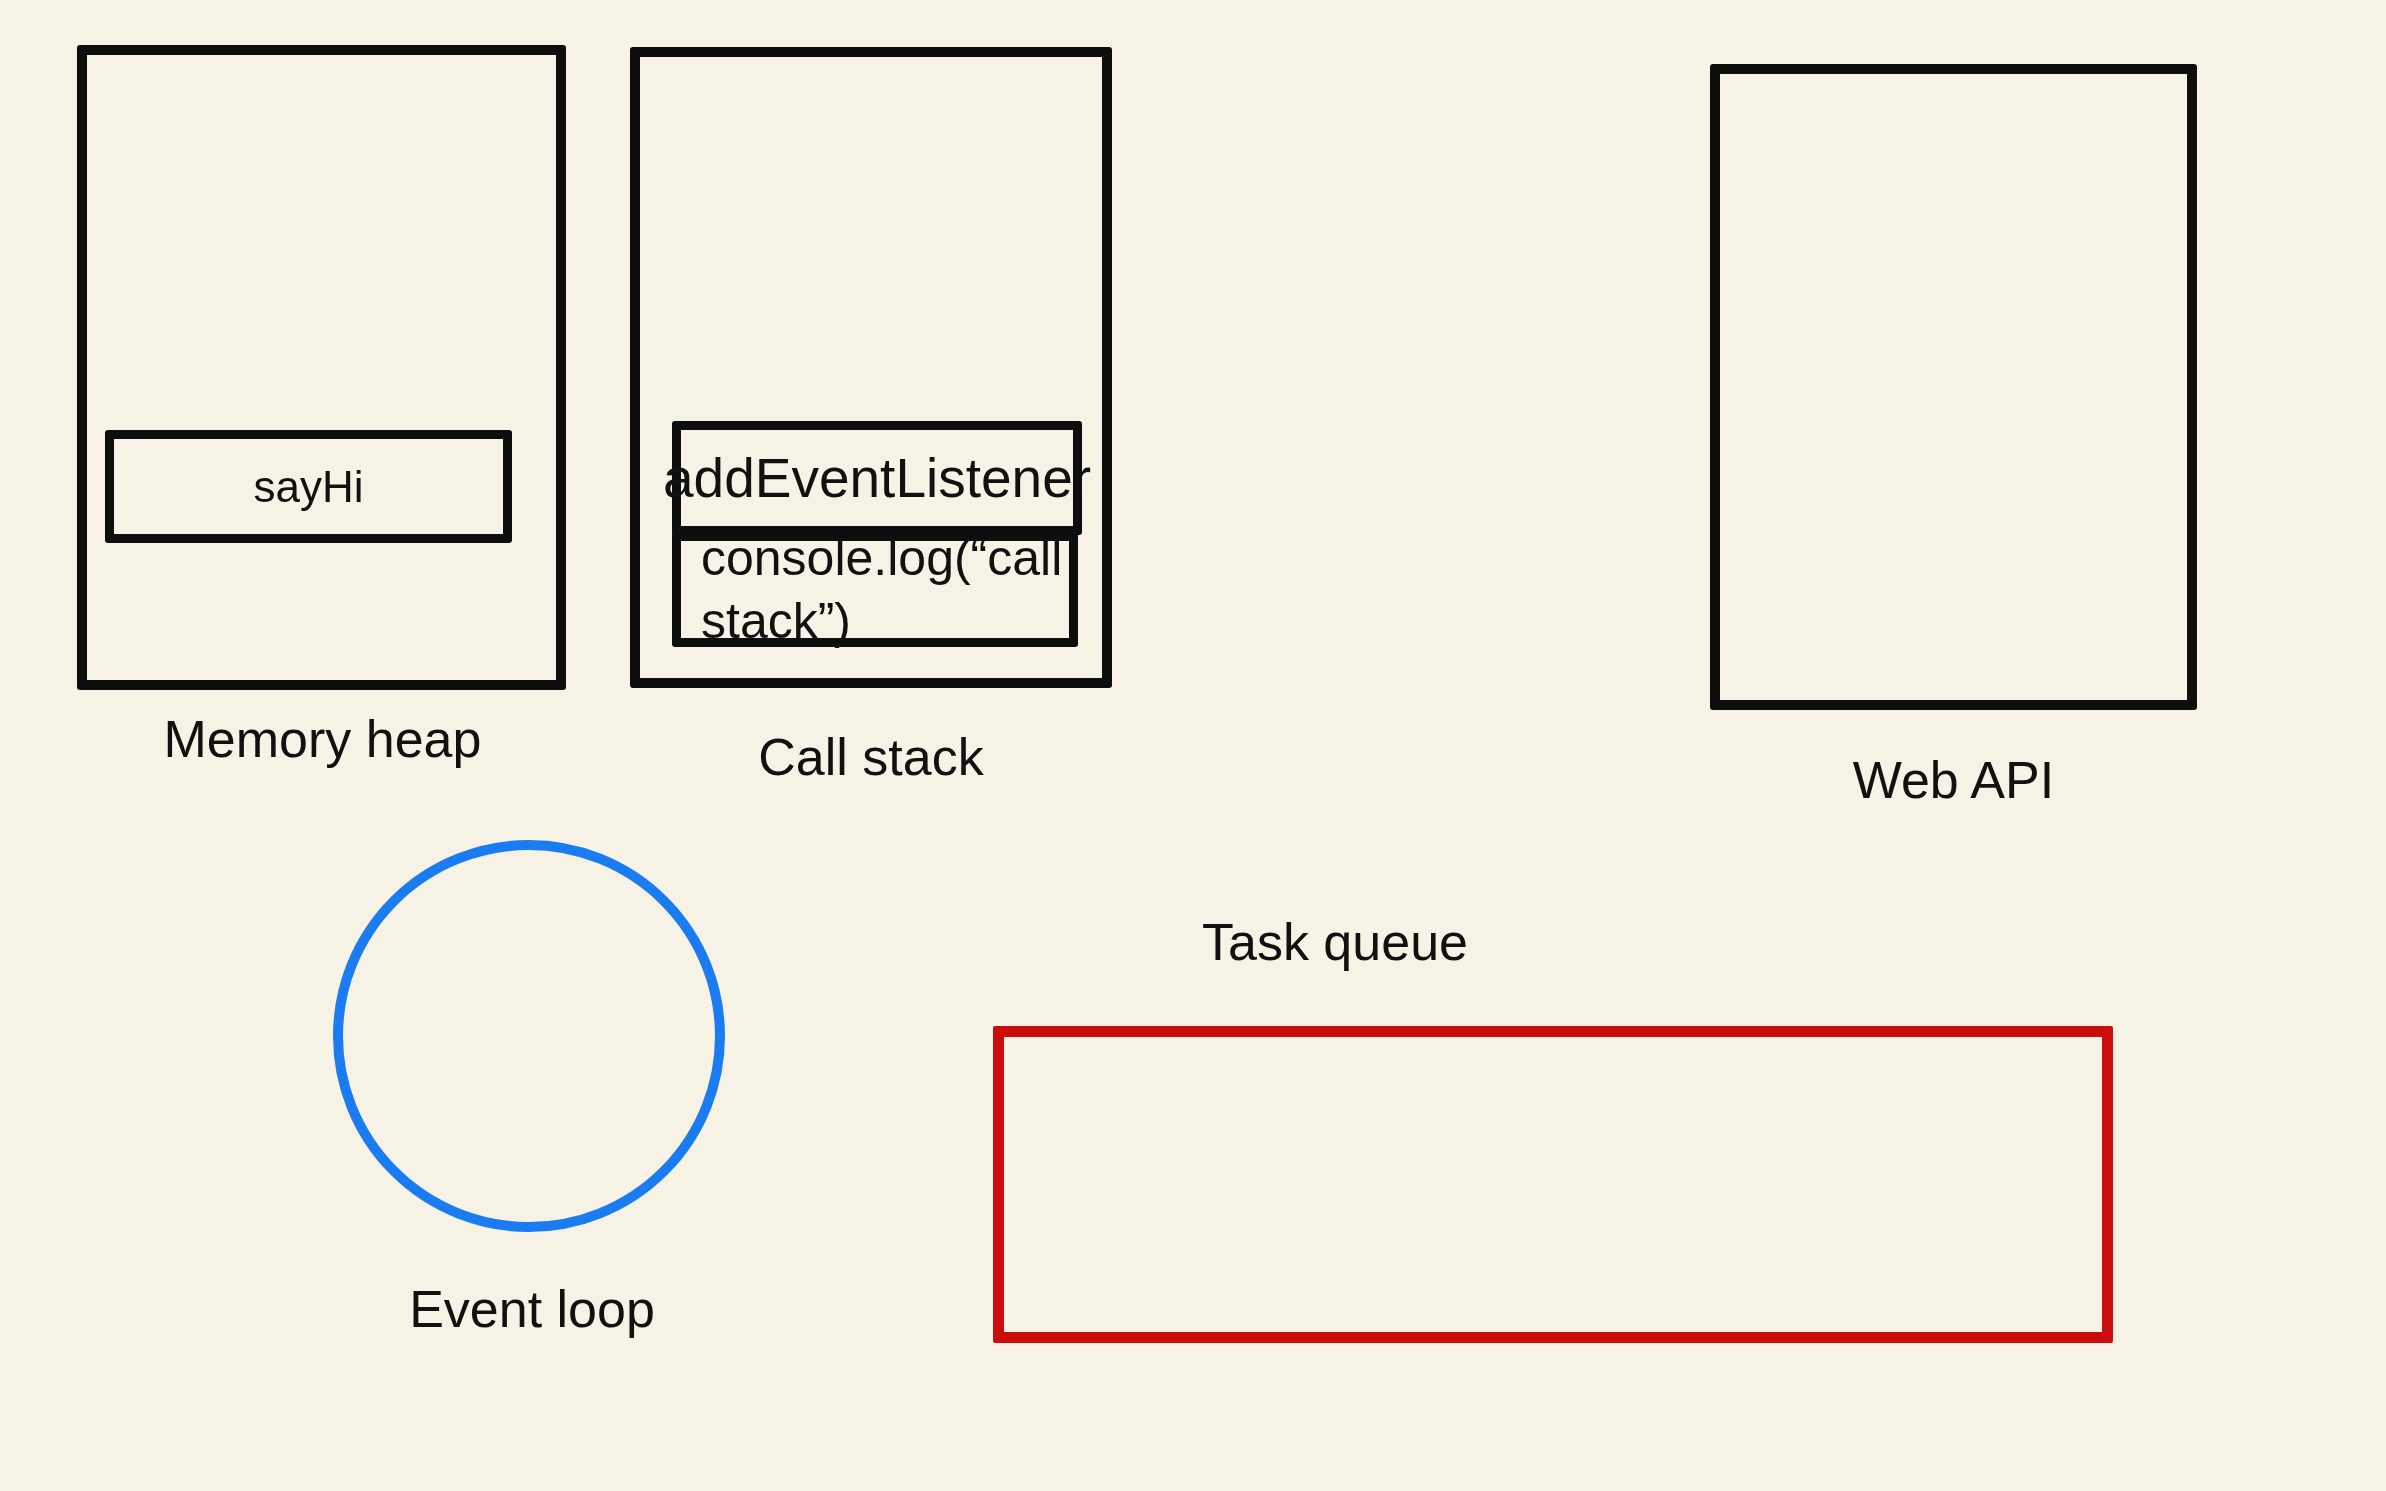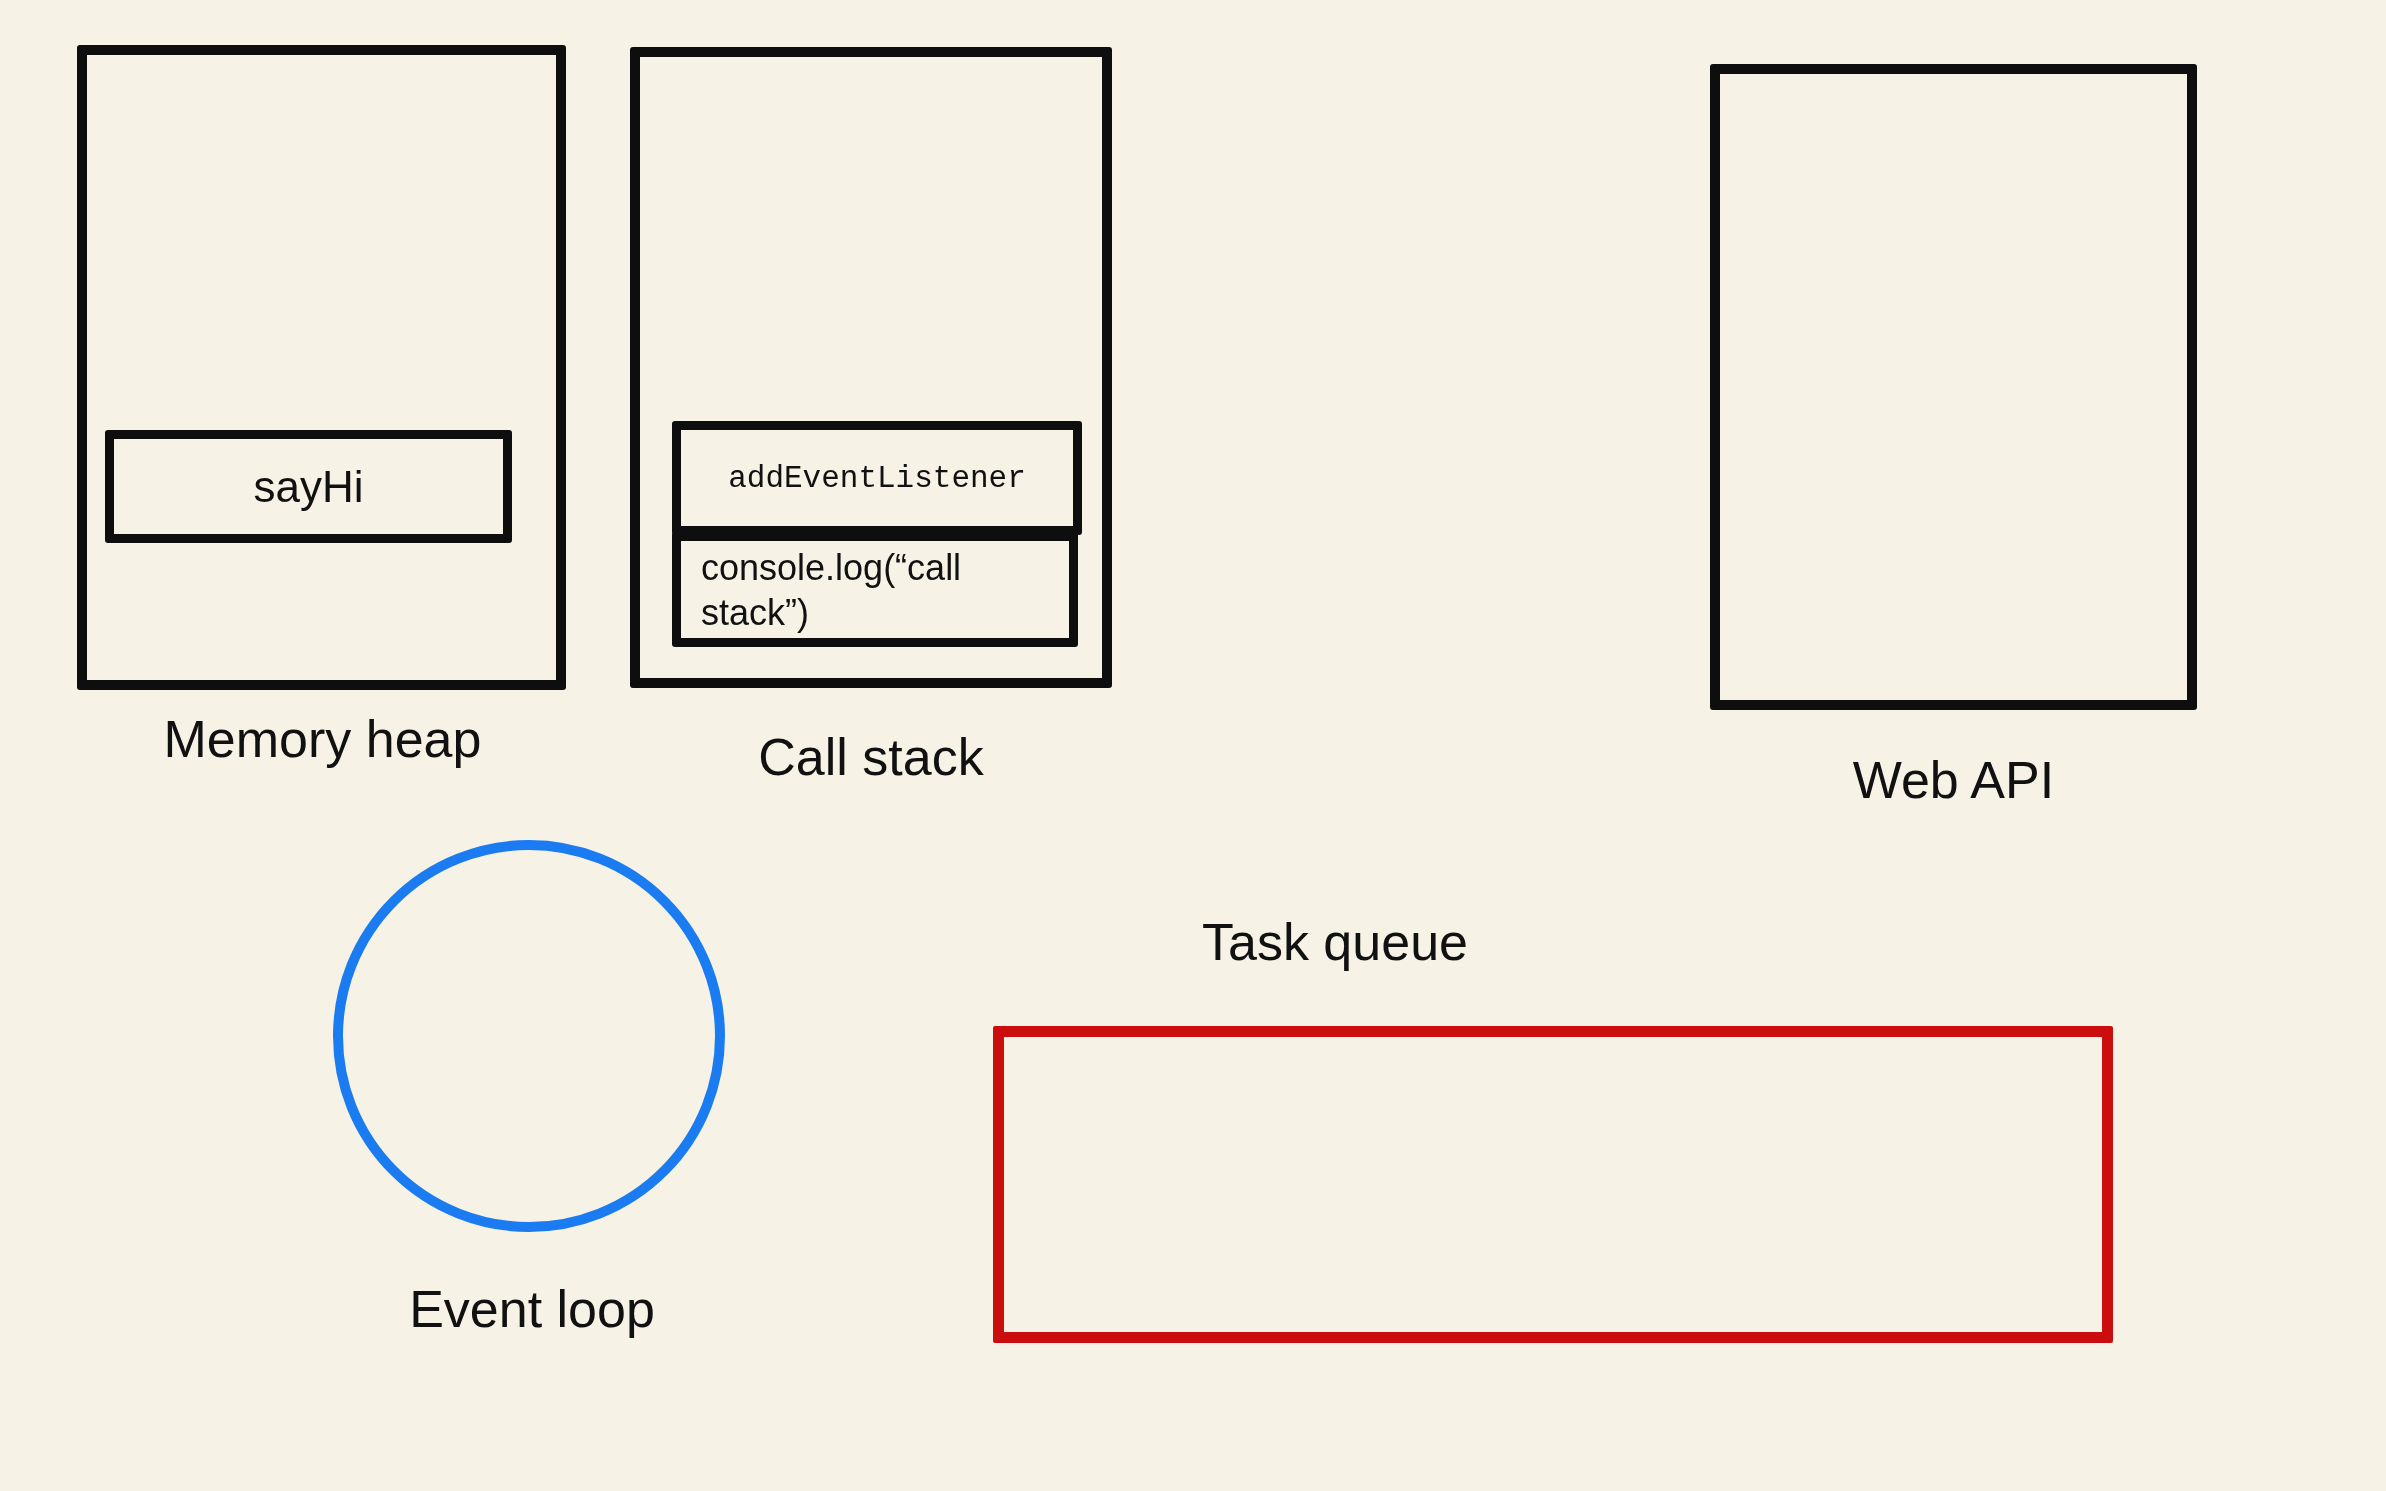--- a/index.html
+++ b/index.html
@@ -46,32 +46,31 @@
     color:var(--text);
     white-space:nowrap;
   }
   .caption.centered{
     text-align:center;
   }
   .item-text{
     font-size:44px;
   }
   .frame-text{
-    font-size:31px;
-    font-family:Liberation Mono, monospace;
+    font-size:55px;
   }
   .code-box{
     border:9px solid var(--ink);
     border-radius:3px;
     display:flex;
     flex-direction:column;
     justify-content:center;
     align-items:flex-start;
     padding:4px 10px 4px 20px;
-    font-size:36px;
+    font-size:50px;
     line-height:1.25;
     text-align:left;
   }
   .circle{
     border:10px solid var(--blue);
     border-radius:50%;
   }
   .box-red{
     border:11px solid var(--red);
     border-radius:2px;

